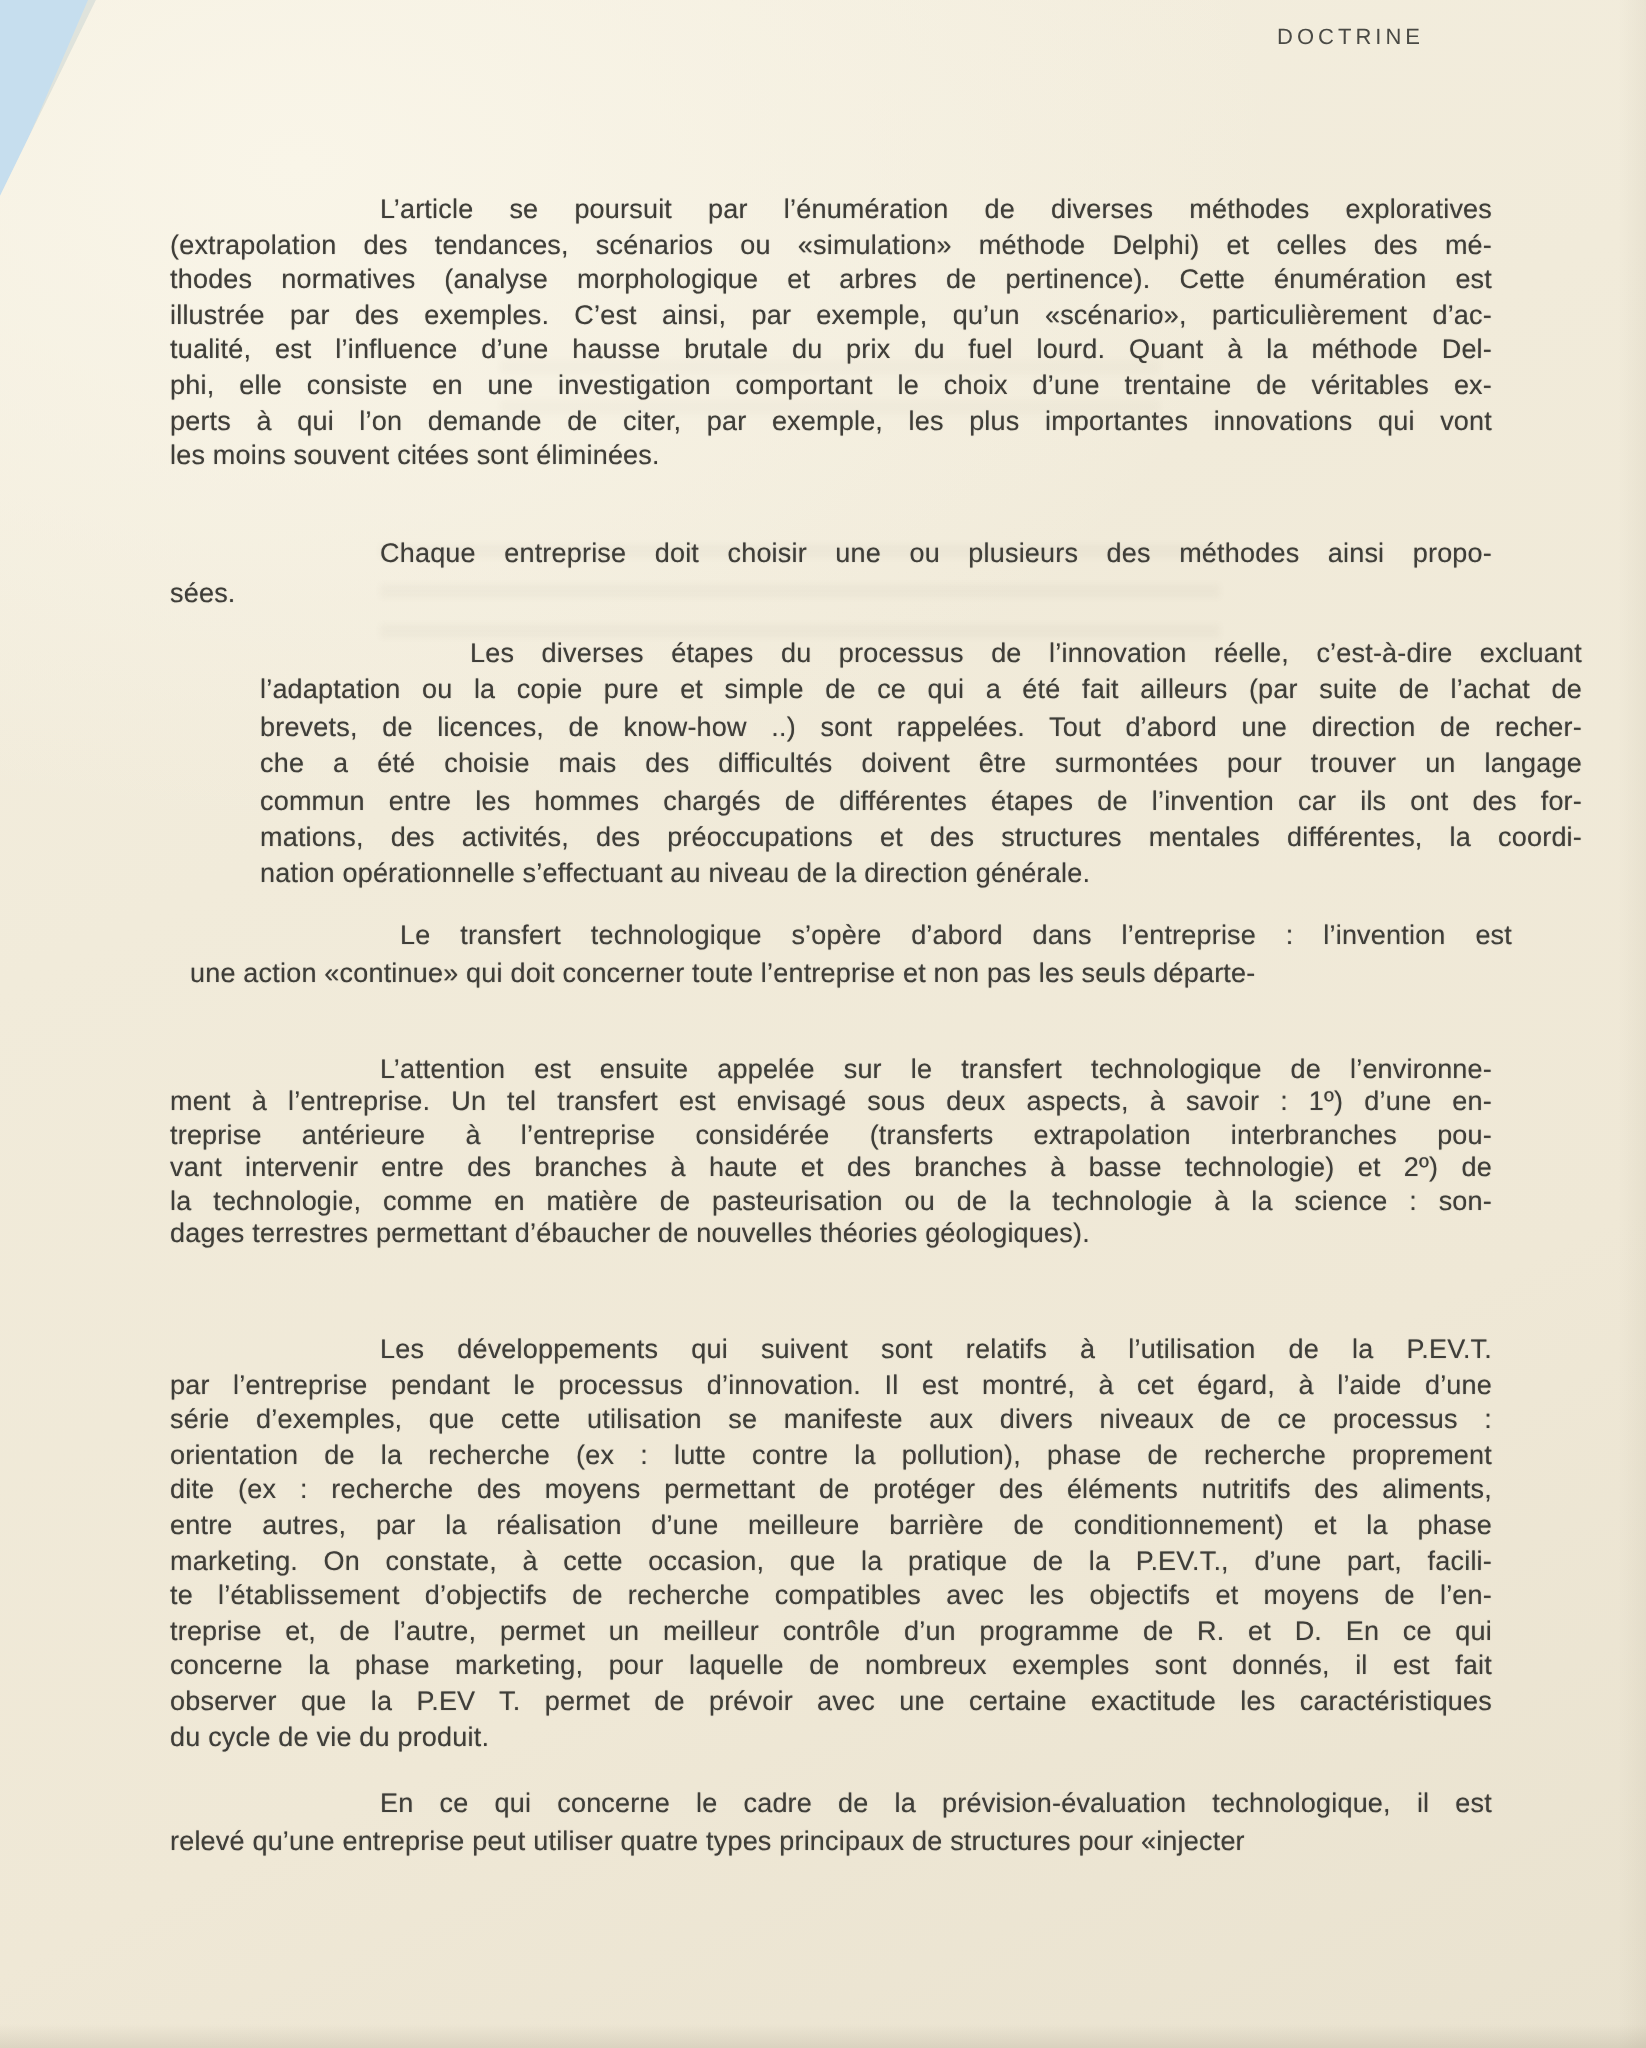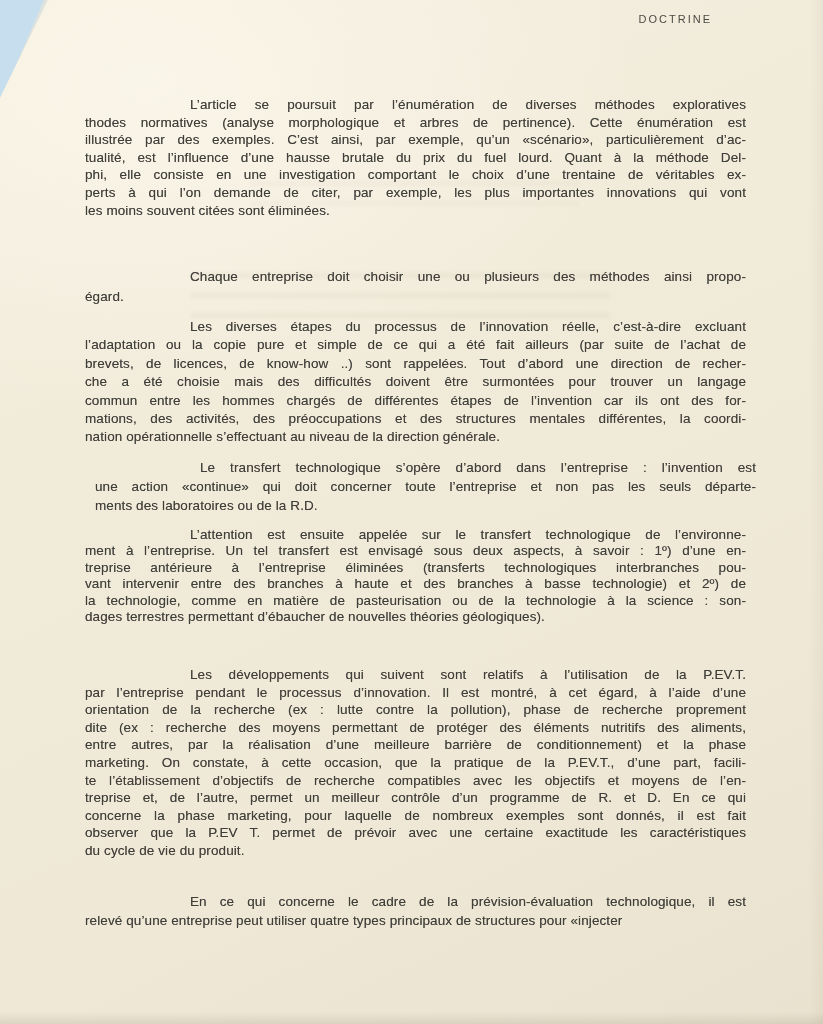--- a/index.html
+++ b/index.html
@@ -59,56 +59,57 @@
 <div class="paper"></div>
 
 <div class="ghost g2"></div>
 <div class="ghost g1"></div>
 
 <div class="header-label">DOCTRINE</div>
 
 <div id="text-block">
     <div class="para" style="top: 96px; line-height: 17.6px;">
       <div class="line">L’article se poursuit par l’énumération de diverses méthodes exploratives</div>
+      <div class="line">(extrapolation des tendances, scénarios ou «simulation» méthode Delphi) et celles des mé-</div>
       <div class="line">thodes normatives (analyse morphologique et arbres de pertinence). Cette énumération est</div>
       <div class="line">illustrée par des exemples. C’est ainsi, par exemple, qu’un «scénario», particulièrement d’ac-</div>
       <div class="line">tualité, est l’influence d’une hausse brutale du prix du fuel lourd. Quant à la méthode Del-</div>
       <div class="line">phi, elle consiste en une investigation comportant le choix d’une trentaine de véritables ex-</div>
       <div class="line">perts à qui l’on demande de citer, par exemple, les plus importantes innovations qui vont</div>
       <div class="line">les moins souvent citées sont éliminées.</div>
     </div>
     <div class="para" style="top: 267px; line-height: 20px;">
       <div class="line">Chaque entreprise doit choisir une ou plusieurs des méthodes ainsi propo-</div>
-      <div class="line">égard.</div>
+      <div class="line">sées.</div>
     </div>
-    <div class="para" style="top: 318px; line-height: 18.4px;">
+    <div class="para" style="top: 318px; line-height: 18.4px; margin-left: 45px;">
       <div class="line">Les diverses étapes du processus de l’innovation réelle, c’est-à-dire excluant</div>
       <div class="line">l’adaptation ou la copie pure et simple de ce qui a été fait ailleurs (par suite de l’achat de</div>
       <div class="line">brevets, de licences, de know-how ..) sont rappelées. Tout d’abord une direction de recher-</div>
       <div class="line">che a été choisie mais des difficultés doivent être surmontées pour trouver un langage</div>
       <div class="line">commun entre les hommes chargés de différentes étapes de l’invention car ils ont des for-</div>
       <div class="line">mations, des activités, des préoccupations et des structures mentales différentes, la coordi-</div>
       <div class="line">nation opérationnelle s’effectuant au niveau de la direction générale.</div>
     </div>
     <div class="para" style="top: 458px; line-height: 19px; margin-left: 10px;">
       <div class="line">Le transfert technologique s’opère d’abord dans l’entreprise : l’invention est</div>
       <div class="line">une action «continue» qui doit concerner toute l’entreprise et non pas les seuls départe-</div>
-      <div class="line">ments des laboratoires ou de la R.D.</div>
     </div>
     <div class="para" style="top: 527px; line-height: 16.4px;">
       <div class="line">L’attention est ensuite appelée sur le transfert technologique de l’environne-</div>
       <div class="line">ment à l’entreprise. Un tel transfert est envisagé sous deux aspects, à savoir : 1º) d’une en-</div>
-      <div class="line">treprise antérieure à l’entreprise éliminées (transferts technologiques interbranches pou-</div>
+      <div class="line">treprise antérieure à l’entreprise considérée (transferts extrapolation interbranches pou-</div>
       <div class="line">vant intervenir entre des branches à haute et des branches à basse technologie) et 2º) de</div>
       <div class="line">la technologie, comme en matière de pasteurisation ou de la technologie à la science : son-</div>
       <div class="line">dages terrestres permettant d’ébaucher de nouvelles théories géologiques).</div>
     </div>
     <div class="para" style="top: 666px; line-height: 17.6px;">
       <div class="line">Les développements qui suivent sont relatifs à l’utilisation de la P.EV.T.</div>
       <div class="line">par l’entreprise pendant le processus d’innovation. Il est montré, à cet égard, à l’aide d’une</div>
+      <div class="line">série d’exemples, que cette utilisation se manifeste aux divers niveaux de ce processus :</div>
       <div class="line">orientation de la recherche (ex : lutte contre la pollution), phase de recherche proprement</div>
       <div class="line">dite (ex : recherche des moyens permettant de protéger des éléments nutritifs des aliments,</div>
       <div class="line">entre autres, par la réalisation d’une meilleure barrière de conditionnement) et la phase</div>
       <div class="line">marketing. On constate, à cette occasion, que la pratique de la P.EV.T., d’une part, facili-</div>
       <div class="line">te l’établissement d’objectifs de recherche compatibles avec les objectifs et moyens de l’en-</div>
       <div class="line">treprise et, de l’autre, permet un meilleur contrôle d’un programme de R. et D. En ce qui</div>
       <div class="line">concerne la phase marketing, pour laquelle de nombreux exemples sont donnés, il est fait</div>
       <div class="line">observer que la P.EV T. permet de prévoir avec une certaine exactitude les caractéristiques</div>
       <div class="line">du cycle de vie du produit.</div>
     </div>

